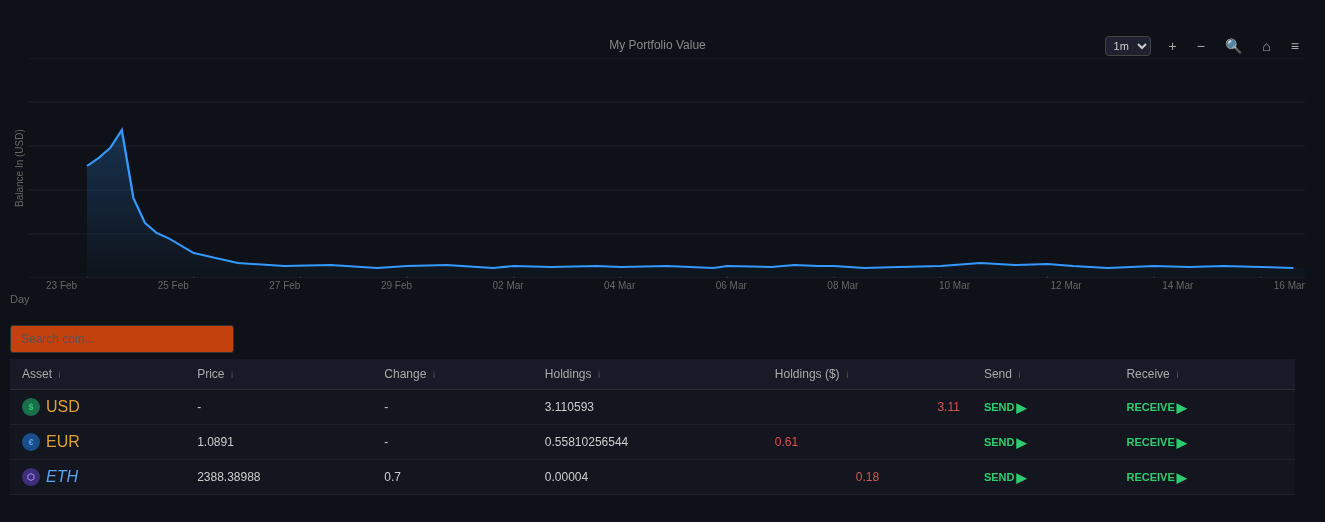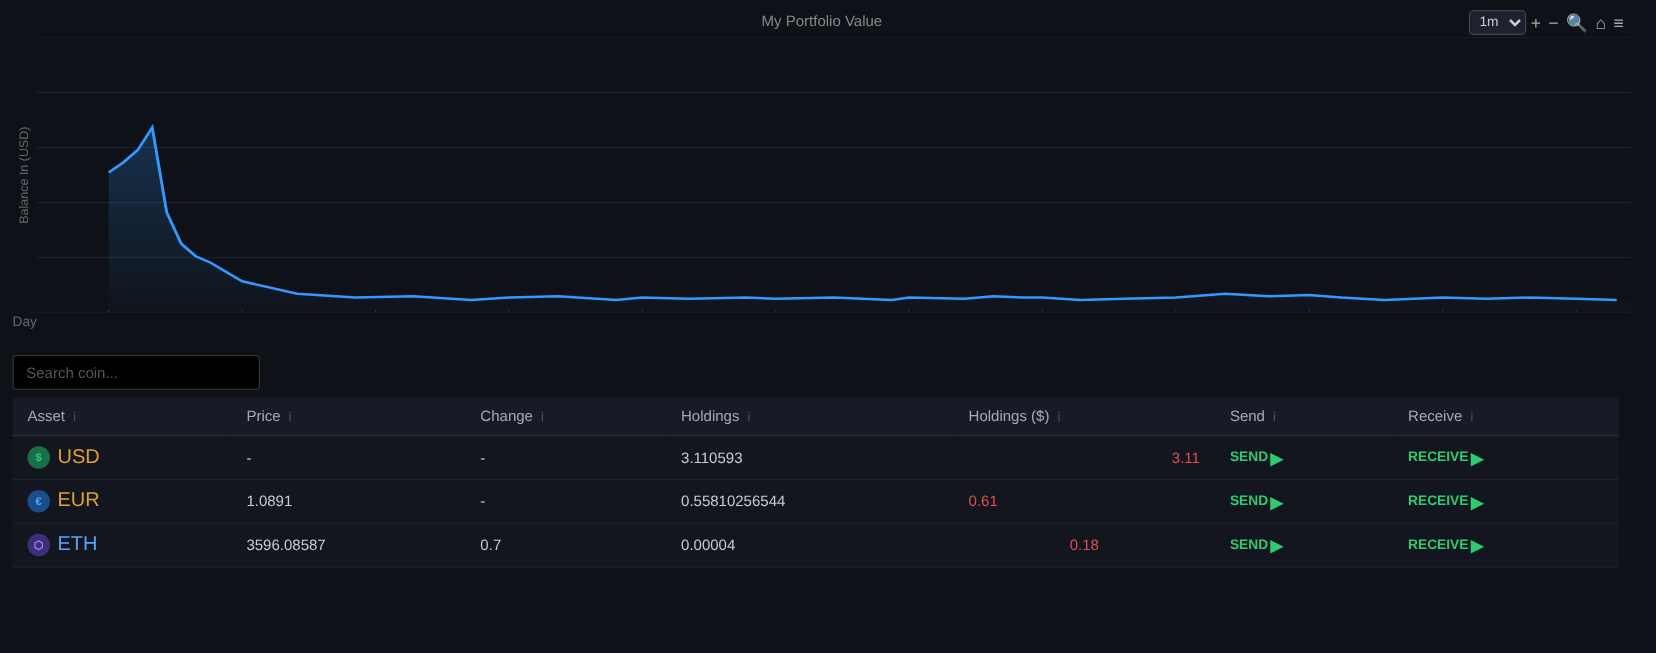--- a/index.html
+++ b/index.html
@@ -11,36 +11,37 @@
       width: 1325px;
       min-height: 522px;
       overflow: hidden;
     }
 
     
     .chart-container {
       position: relative;
       width: 100%;
       padding: 10px 20px 10px 10px;
+      margin-top: 28px;
     }
 
     .chart-title {
       text-align: center;
       color: #888;
       font-size: 12px;
       margin-bottom: 6px;
     }
 
     .chart-controls {
       position: absolute;
       top: 8px;
       right: 24px;
       display: flex;
       align-items: center;
-      gap: 2px;
+      gap: 16px;
     }
 
     .time-select {
       background: #1e2230;
       color: #ccc;
       border: 1px solid #444;
       border-radius: 4px;
       padding: 2px 4px;
       font-size: 11px;
       cursor: pointer;
@@ -88,26 +89,26 @@
       font-size: 11px;
       margin-top: 2px;
     }
 
     
     .search-section {
       padding: 10px 20px 6px 10px;
     }
 
     .search-input {
-      background: #000000;
+      background: #c2410c;
       border: 1px solid #333;
       color: #ccc;
       padding: 6px 10px;
       border-radius: 3px;
-      width: 198px;
+      width: 224px;
       font-size: 12px;
       outline: none;
     }
 
     .search-input::placeholder {
       color: #555;
     }
 
     
     .portfolio-table {
@@ -309,20 +310,34 @@
           L 694,208 L 720,210 L 750,209
           L 786,208 L 820,205 L 850,207
           L 878,206 L 900,208 L 930,210
           L 970,208 L 1000,209 L 1030,208
           L 1062,209 L 1090,210
         "></path>
       </svg>
     </div>
   </div>
 
+  <div style="display:flex; justify-content:space-between; padding: 2px 0 0 36px; color:#666; font-size:10px;">
+    <span>23 Feb</span>
+    <span>25 Feb</span>
+    <span>27 Feb</span>
+    <span>29 Feb</span>
+    <span>02 Mar</span>
+    <span>04 Mar</span>
+    <span>06 Mar</span>
+    <span>08 Mar</span>
+    <span>10 Mar</span>
+    <span>12 Mar</span>
+    <span>14 Mar</span>
+    <span>16 Mar</span>
+  </div>
   <div class="x-axis-title">Day</div>
 </div>
 
 <div class="search-section">
   <input type="text" class="search-input" placeholder="Search coin..." style="">
 </div>
 
 <div class="table-wrapper">
   <table class="portfolio-table">
     <thead>
@@ -399,24 +414,24 @@
             <span>RECEIVE</span>
             <span class="send-arrow">▶</span>
           </button>
         </td>
       </tr>
 
       <tr>
         <td>
           <div class="asset-cell">
             <div class="asset-icon icon-eth">⬡</div>
-            <span class="asset-name" style="color:#5ba3f5;">ETH</span>
+            <span class="asset-name" style="color:#5ba3f5;font-style:italic;">ETH</span>
           </div>
         </td>
-        <td>3596.08587</td>
+        <td>2388.38988</td>
         <td>0.7</td>
         <td>0.00004</td>
         <td style="color:#e05050;text-align:center;">0.18</td>
         <td>
           <button class="send-btn">
             <span>SEND</span>
             <span class="send-arrow">▶</span>
           </button>
         </td>
         <td>

